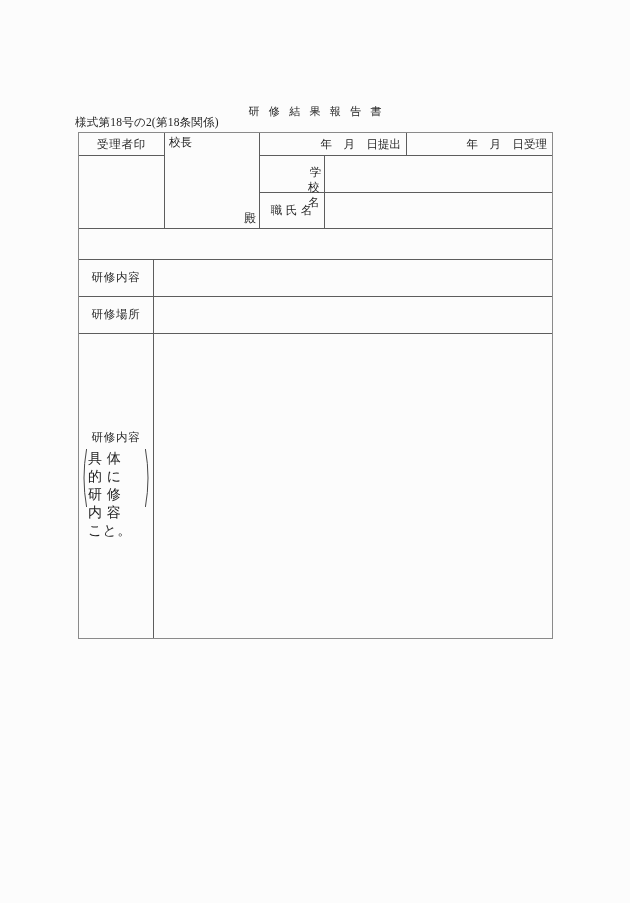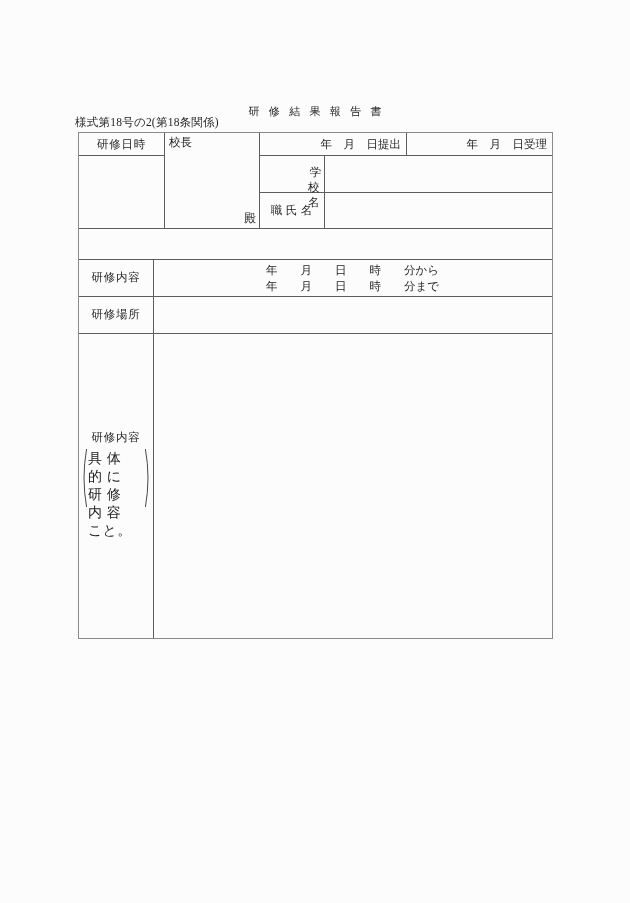--- a/index.html
+++ b/index.html
@@ -62,45 +62,41 @@
     <div class="vline" style="left:327px; top:0;     height:22px;"></div>
     <div class="hline" style="left:180px; top:22px;  width:293px;"></div>
     <div class="vline" style="left:245px; top:22px;  height:73px;"></div>
     <div class="hline" style="left:180px; top:59px;  width:293px;"></div>
     <div class="hline" style="left:0;     top:95px;  width:473px;"></div>
     <div class="hline" style="left:0;     top:126px; width:473px;"></div>
     <div class="vline" style="left:74px;  top:126px; height:379px;"></div>
     <div class="hline" style="left:0;     top:163px; width:473px;"></div>
     <div class="hline" style="left:0;     top:200px; width:473px;"></div>
 
-    <div class="cell center sp-small" style="left:0; top:0; width:85px; height:22px;">研修日時</div>
+    <div class="cell center sp-small" style="left:0; top:0; width:85px; height:22px;">受理者印</div>
 
     <div class="cell" style="left:0; top:22px; width:85px; height:73px;"></div>
 
     <div class="cell principal-cell" style="left:85px; top:0; width:95px; height:95px;">
       <span>校長</span>
       <span class="dono">殿</span>
     </div>
 
     <div class="cell right-pad" style="left:180px; top:0; width:147px; height:22px;">年　月　日提出</div>
 
     <div class="cell right-pad" style="left:327px; top:0; width:146px; height:22px;">年　月　日受理</div>
 
     <div class="cell center sp-wide" style="left:180px; top:36px; width:65px; height:37px;padding-left:48px;">学校名</div>
     <div class="cell" style="left:245px; top:22px; width:228px; height:37px;"></div>
 
     <div class="cell center sp-wide" style="left:180px; top:59px; width:65px; height:36px;">職氏名</div>
     <div class="cell" style="left:245px; top:59px; width:228px; height:36px;"></div>
 
 
     <div class="cell center sp-small" style="left:0; top:126px; width:74px; height:37px;">研修内容</div>
-    <div class="cell dt-cell" style="left:74px; top:126px; width:399px; height:37px;">
-      <span>年　　月　　日　　時　　分から</span>
-      <span>年　　月　　日　　時　　分まで</span>
-    </div>
 
     <div class="cell center sp-small" style="left:0; top:163px; width:74px; height:37px;">研修場所</div>
     <div class="cell" style="left:74px; top:163px; width:399px; height:37px;"></div>
 
     <div class="cell content-label-cell" style="left:0; top:200px; width:74px; height:305px;">
       <span class="sp-small">研修内容</span>
       <span class="note-block">
         <svg class="paren-svg" viewBox="0 0 6 60" preserveAspectRatio="none">
           <path d="M5.6,1 Q0.4,30 5.6,59" stroke="#333" stroke-width="0.9" fill="none"></path>
         </svg>

